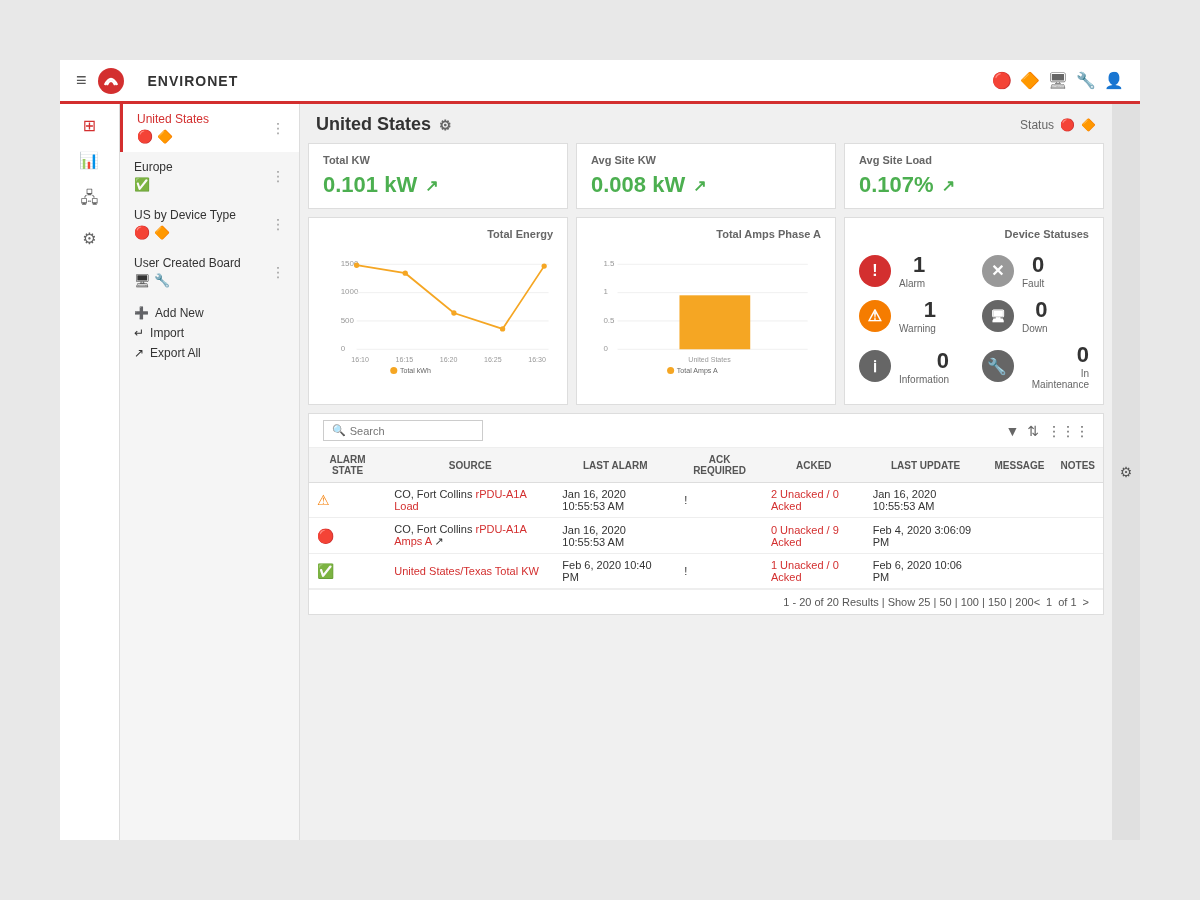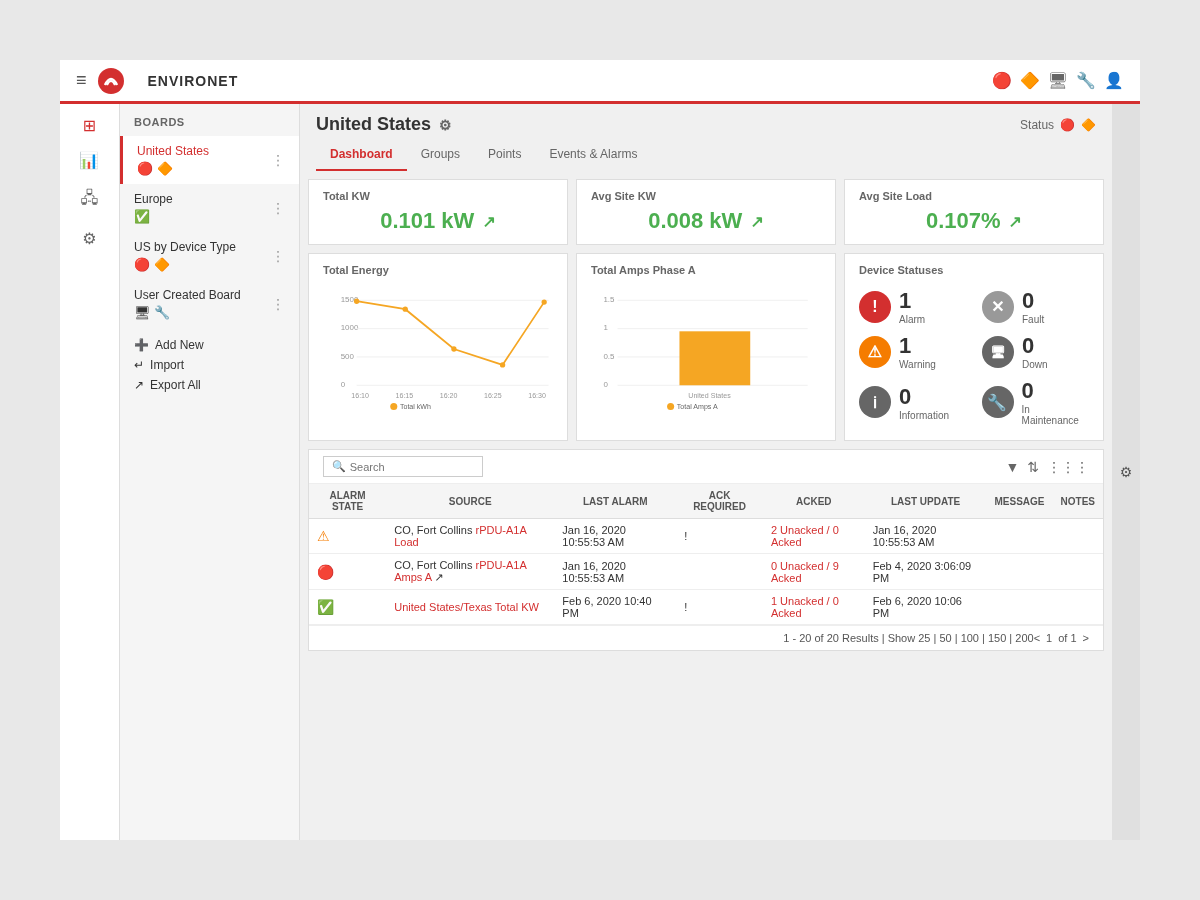--- a/index.html
+++ b/index.html
@@ -151,33 +151,34 @@
       display: grid;
       grid-template-columns: 1fr 1fr 1fr;
       gap: 8px;
     }
     .kpi-card {
       background: #fff;
       border: 1px solid #ddd;
       padding: 10px 14px;
     }
     .kpi-label { font-size: 11px; color: #666; font-weight: bold; margin-bottom: 6px; }
-    .kpi-value { font-size: 22px; font-weight: bold; color: #4caf50; display: flex; align-items: center; gap: 8px; justify-content: center; text-align: center; }
+    .kpi-value { font-size: 22px; font-weight: bold; color: #4caf50; display: flex; align-items: center; gap: 8px; text-align: center; }
     .kpi-trend { font-size: 16px; color: #4caf50; }
 
     
     .charts-row {
       display: grid;
       grid-template-columns: 1fr 1fr 1fr;
       gap: 8px;
     }
     .chart-card {
       background: #fff;
       border: 1px solid #ddd;
       padding: 10px 14px;
+      text-align: right;
     }
     .chart-title { font-size: 11px; color: #666; font-weight: bold; margin-bottom: 8px; }
     .chart-area { height: 140px; position: relative; }
 
     
     .device-statuses {
       display: grid;
       grid-template-columns: 1fr 1fr;
       gap: 8px 16px;
       padding: 4px 0;
@@ -280,21 +281,20 @@
   <div class="main-layout">
 
     <div class="sidebar">
       <span class="sidebar-icon active">⊞</span>
       <span class="sidebar-icon">📊</span>
       <span class="sidebar-icon">🖧</span>
       <span class="sidebar-icon">⚙</span>
     </div>
 
     <div class="boards-panel">
-      <div class="boards-header">BOARDS</div>
 
       <div class="board-item active">
         <div class="board-item-content">
           <span class="board-name">United States</span>
           <div class="board-icons">
             <span>🔴</span>
             <span>🔶</span>
           </div>
         </div>
         <span class="board-more">⋮</span>
@@ -355,26 +355,20 @@
           <span>United States</span>
           <span style="font-size:14px;cursor:pointer;color:#666;">⚙</span>
         </div>
         <div class="content-title-right">
           <span>Status</span>
           <span>🔴</span>
           <span>🔶</span>
         </div>
       </div>
 
-      <div class="tabs">
-        <div class="tab active">Dashboard</div>
-        <div class="tab">Groups</div>
-        <div class="tab">Points</div>
-        <div class="tab">Events &amp; Alarms</div>
-      </div>
 
       <div class="dashboard-content">
 
         <div class="kpi-row">
           <div class="kpi-card">
             <div class="kpi-label">Total KW</div>
             <div class="kpi-value">
               <span>0.101 kW</span>
               <span class="kpi-trend">↗</span>
             </div>

